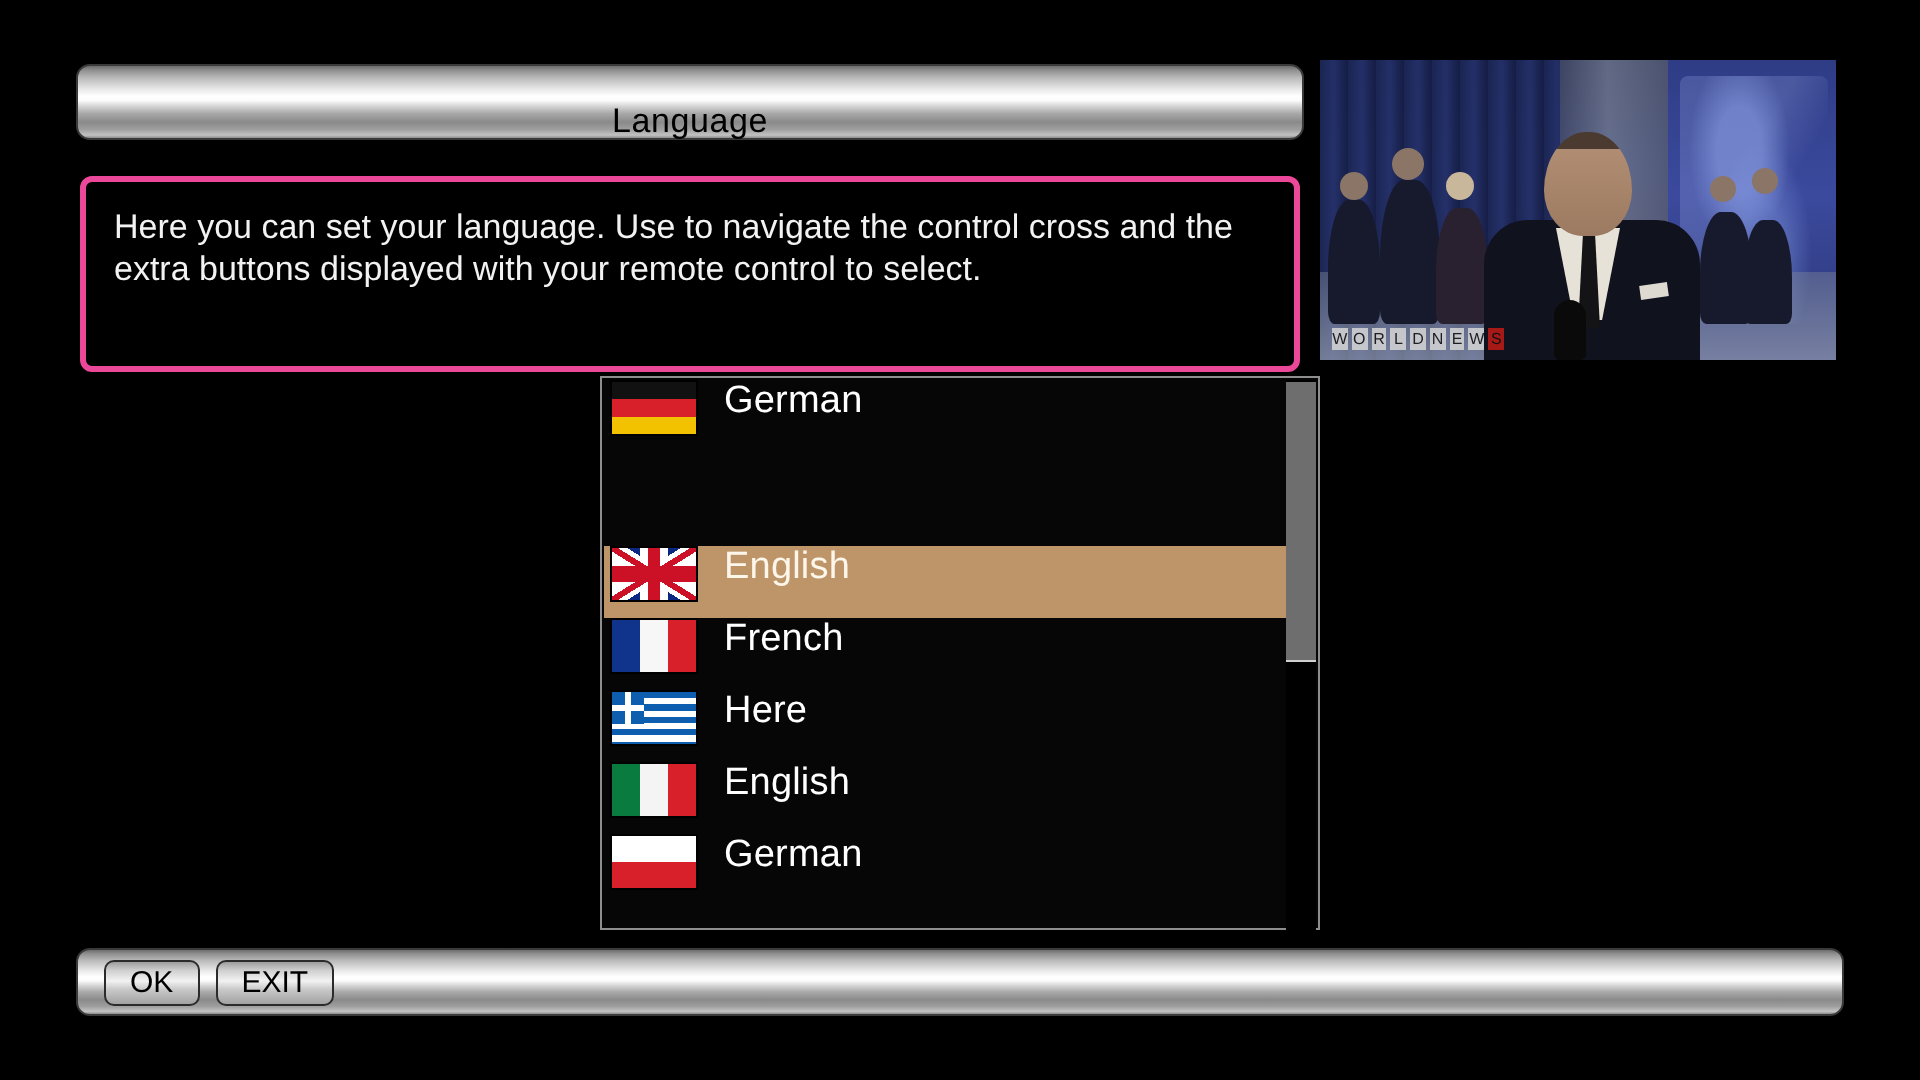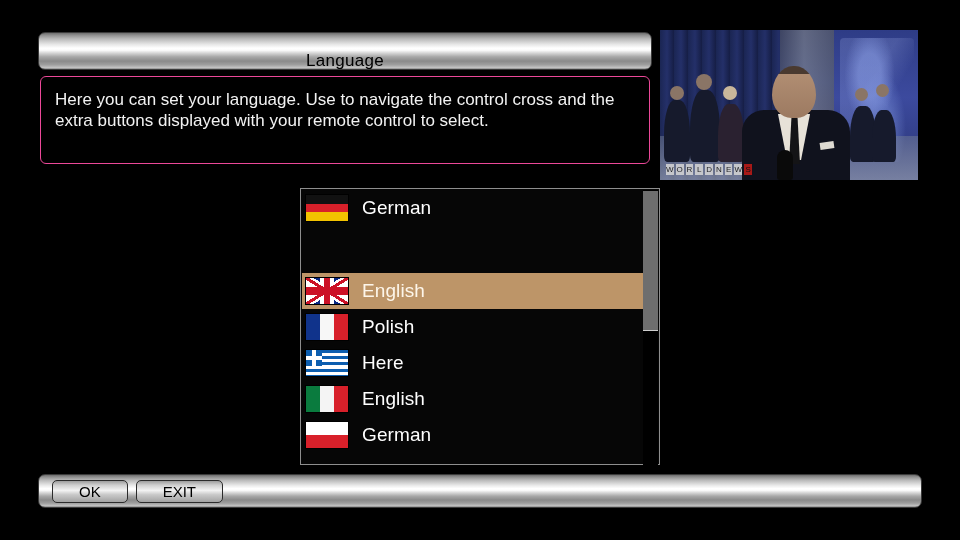--- a/index.html
+++ b/index.html
@@ -47,24 +47,24 @@
     font-size: 17px;
     color: #000;
     letter-spacing: .3px;
     font-family: "Liberation Sans", sans-serif;
     margin-top: 20px;
   }
 
   
   #desc-panel {
     position: absolute;
-    left: 40px; top: 76px;
-    width: 610px; height: 88px;
+    left: 40px; top: 88px;
+    width: 610px; height: 98px;
     background: #000;
-    border: 1px solid #ec4899;
+    border: 3px solid #ec4899;
     border-radius: 6px;
     padding: 12px 14px 0 14px;
   }
   #desc-text {
     color: #f2f2f2;
     font-size: 17px;
     line-height: 21px;
     font-family: "Liberation Sans", sans-serif;
   }
 
@@ -177,21 +177,20 @@
     background: #060606;
     border: 1px solid #8e8e8e;
   }
   #list-rows {
     position: absolute;
     left: 1px; top: 1px;
     width: 342px;
   }
   .lang-row {
     display: flex;
-    align-items: center;
     height: 36px;
     padding-left: 3px;
   }
   .lang-row.selected { background: #bd9568; margin-top: 47px; }
   .flag {
     width: 44px; height: 28px;
     flex: 0 0 44px;
     margin-right: 13px;
     border: 1px solid #000;
     position: relative;
@@ -273,21 +272,21 @@
     position: absolute;
     left: 38px; top: 474px;
     width: 884px; height: 34px;
     display: flex; align-items: center;
     padding-left: 13px;
     gap: 8px;
   }
   .soft-btn {
     height: 23px;
     min-width: 40px;
-    padding: 0 26px;
+    padding: 0 12px;
     background: linear-gradient(to bottom,
         #9d9d9d 0%, #cfcfcf 20%, #f2f2f2 45%, #c9c9c9 65%, #a2a2a2 100%);
     border: 1px solid #2b2b2b;
     border-radius: 5px;
     display: flex; align-items: center; justify-content: flex-start;
     font-size: 15px;
     color: #000;
     font-family: "Liberation Sans", sans-serif;
   }
 </style>
@@ -351,21 +350,21 @@
         </div>
         <div class="lang-row selected">
           <span class="flag flag-gb">
             <span class="diag"></span>
             <span class="diag2"></span>
           </span>
           <span class="lang-label">English</span>
         </div>
         <div class="lang-row">
           <span class="flag flag-fr"></span>
-          <span class="lang-label">Polish</span>
+          <span class="lang-label">French</span>
         </div>
         <div class="lang-row">
           <span class="flag flag-gr"></span>
           <span class="lang-label">Here</span>
         </div>
         <div class="lang-row">
           <span class="flag flag-it"></span>
           <span class="lang-label">English</span>
         </div>
         <div class="lang-row">

